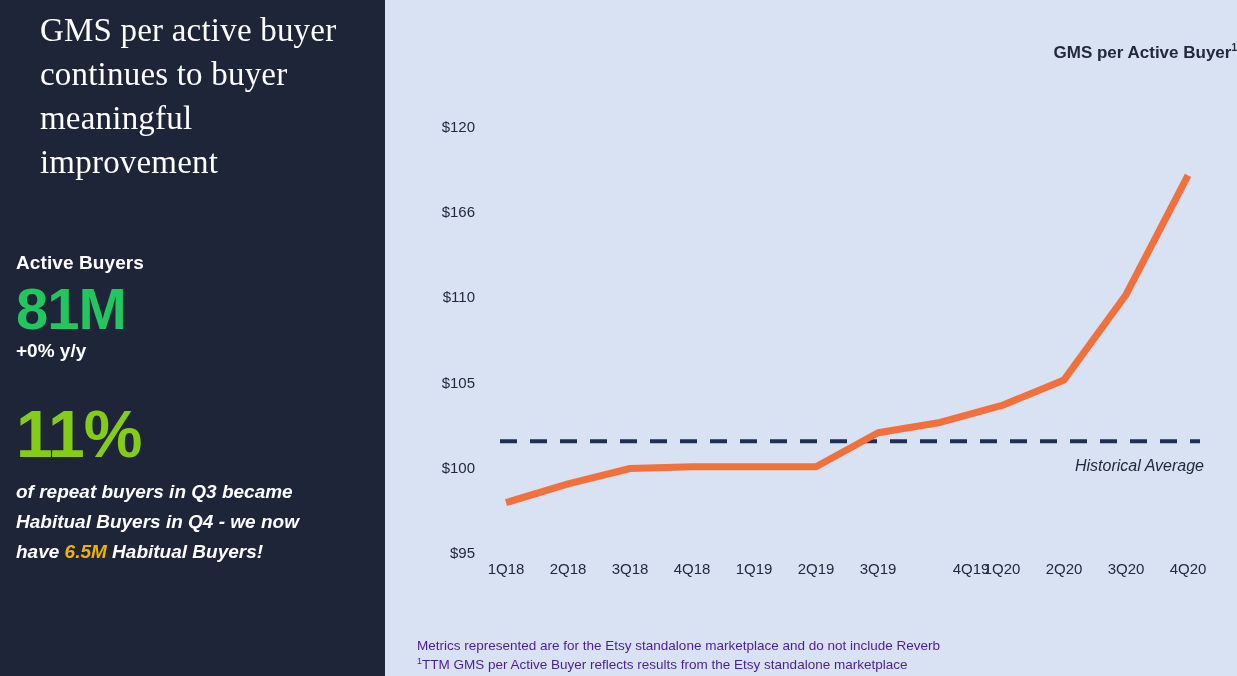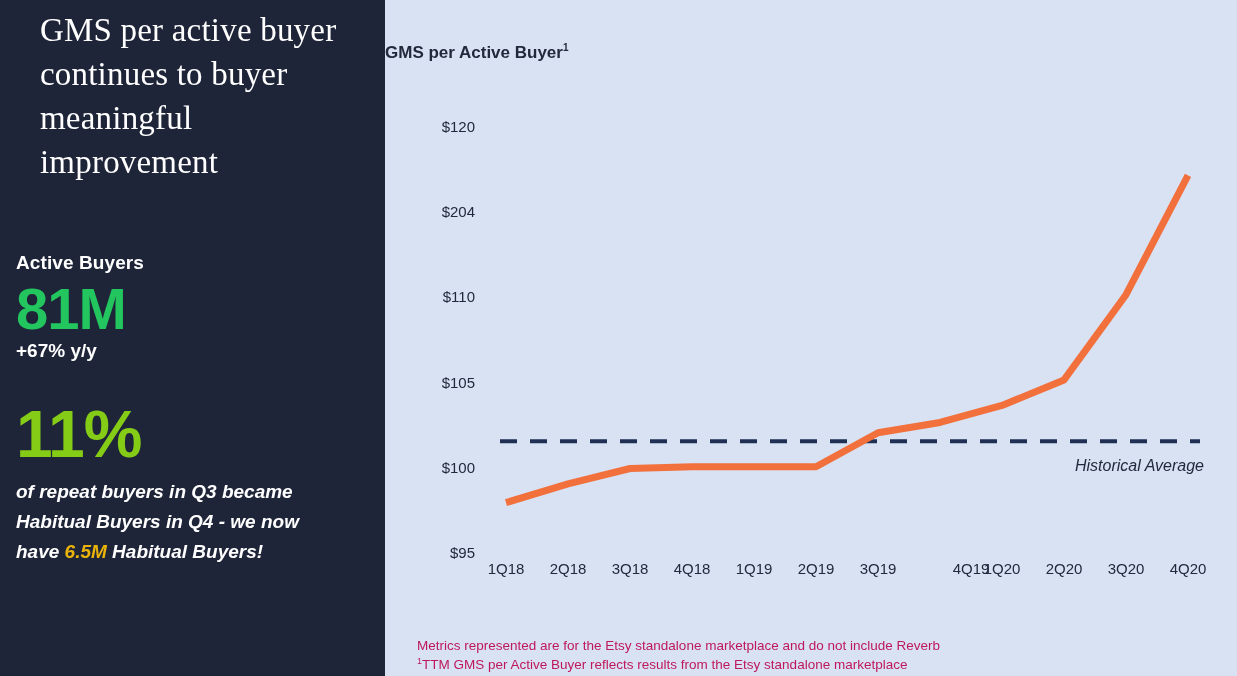--- a/index.html
+++ b/index.html
@@ -102,21 +102,21 @@
     width: 852px;
     height: 676px;
     background: #d9e2f3;
     flex: 0 0 852px;
   }
   .chart-title {
     position: absolute;
     top: 43px;
     left: 0;
     width: 852px;
-    text-align: left;
+    text-align: right;
     font-size: 17px;
     font-weight: bold;
     color: #22293c;
   }
   .chart-title sup {
     font-size: 10px;
     vertical-align: super;
     line-height: 0;
   }
   .plot {
@@ -161,21 +161,21 @@
     font-size: 16px;
     font-style: italic;
     color: #22293c;
     white-space: nowrap;
   }
   .footnotes {
     position: absolute;
     left: 32px;
     top: 636px;
     font-size: 13.5px;
-    color: #be185d;
+    color: #4c1d95;
     line-height: 19px;
   }
   .footnotes sup {
     font-size: 9px;
     vertical-align: super;
     line-height: 0;
   }
   svg { display: block; }
 </style>
 </head>
@@ -183,21 +183,21 @@
 
 <div class="slide">
 
   <div class="left-panel">
 
     <div class="headline">GMS per active buyer continues to buyer meaningful improvement</div>
 
     <div class="stat-block-1">
       <div class="stat-label">Active Buyers</div>
       <div class="stat-big">81M</div>
-      <div class="stat-sub">+67% y/y</div>
+      <div class="stat-sub">+0% y/y</div>
     </div>
 
     <div class="stat-block-2">
       <div class="stat-big-2">11%</div>
       <div class="stat-desc"><span>of repeat buyers in Q3 became Habitual Buyers in Q4 - we now have </span><span class="hl">6.5M</span><span> Habitual Buyers!</span></div>
     </div>
 
   </div>
 
   <div class="right-panel">
@@ -207,21 +207,21 @@
     <div class="plot">
       <svg id="chart-svg" width="852" height="620">
           <line x1="115" x2="815" y1="441.24" y2="441.24" stroke="#1f3054" stroke-width="4" stroke-dasharray="17 13"></line>
           <polyline points="121,502.5839999999999 183,483.84 245,468.50399999999985 307,466.8 369,466.8 431,466.8 493,432.72 555,422.4960000000001 617,405.4560000000001 679,379.8960000000001 741,294.6960000000001 803,175.4160000000001" fill="none" stroke="#f2703c" stroke-width="7" stroke-linejoin="round" stroke-linecap="butt"></polyline>
         </svg>
       <div class="ytick-wrap" id="ytick-wrap">
           <div class="ytick" style="top: 552px;">$95</div>
           <div class="ytick" style="top: 466.8px;">$100</div>
           <div class="ytick" style="top: 381.6px;">$105</div>
           <div class="ytick" style="top: 296.4px;">$110</div>
-          <div class="ytick" style="top: 211.2px;">$204</div>
+          <div class="ytick" style="top: 211.2px;">$166</div>
           <div class="ytick" style="top: 126px;">$120</div>
         </div>
       <div class="xtick-wrap" id="xtick-wrap">
           <div class="xtick" style="left: 121px;">1Q18</div>
           <div class="xtick" style="left: 183px;">2Q18</div>
           <div class="xtick" style="left: 245px;">3Q18</div>
           <div class="xtick" style="left: 307px;">4Q18</div>
           <div class="xtick" style="left: 369px;">1Q19</div>
           <div class="xtick" style="left: 431px;">2Q19</div>
           <div class="xtick" style="left: 493px;">3Q19</div>

